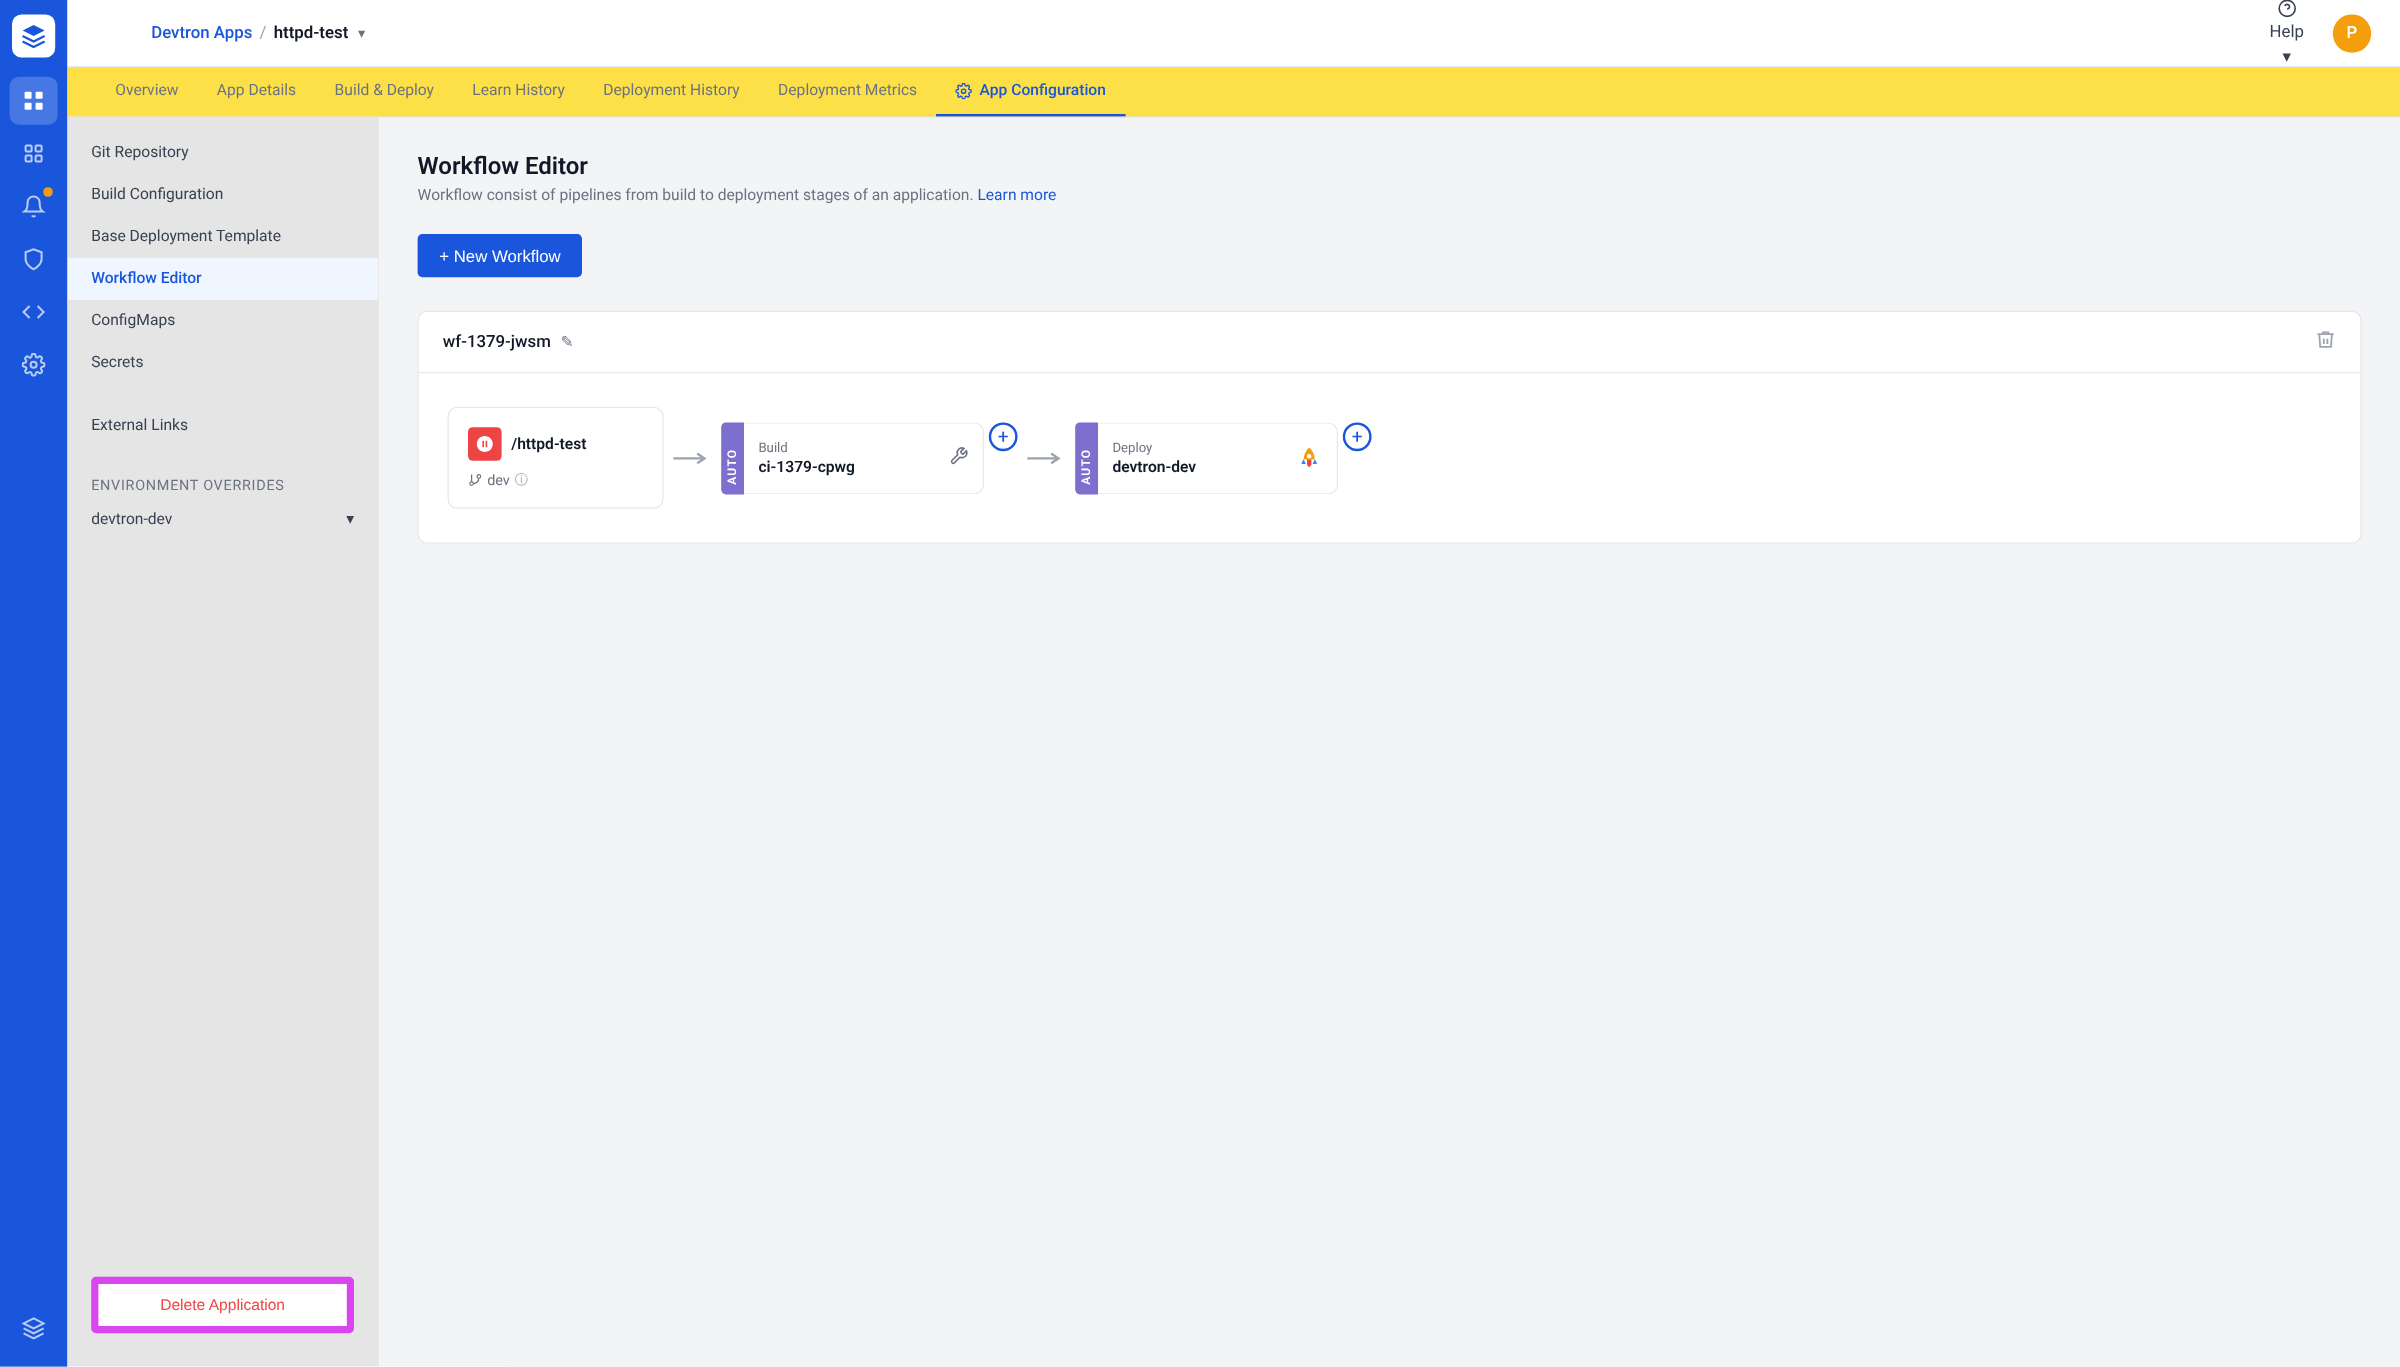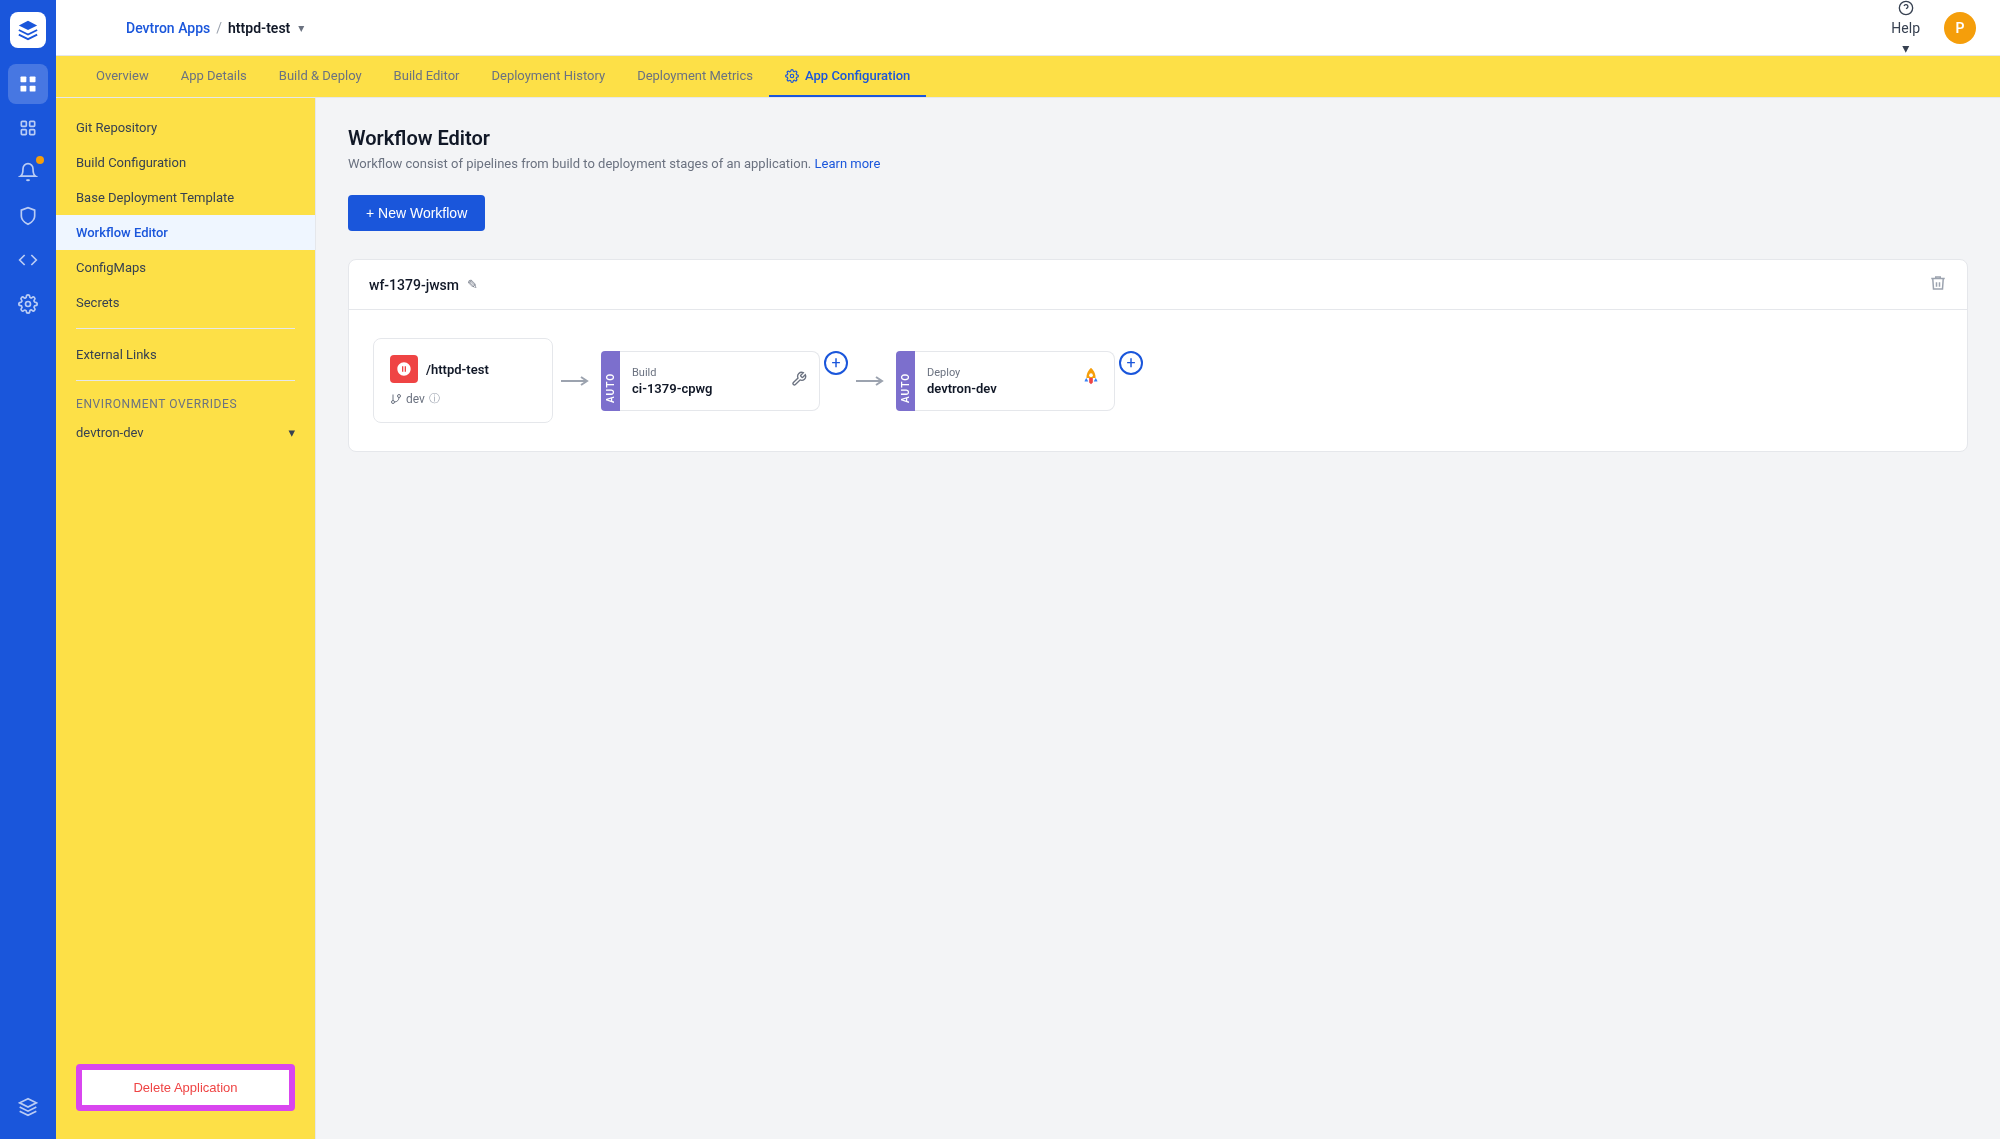--- a/index.html
+++ b/index.html
@@ -133,21 +133,21 @@
     
     .content-area {
       flex: 1;
       display: flex;
       overflow: hidden;
     }
 
     
     .sidebar {
       width: 260px;
-      background: #fde047;
+      background: #e5e5e5;
       border-right: 1px solid #e5e7eb;
       display: flex;
       flex-direction: column;
       flex-shrink: 0;
       padding: 12px 0;
     }
     .sidebar-item {
       padding: 10px 20px;
       font-size: 13px;
       color: #374151;
@@ -375,21 +375,21 @@
     }
 
     
     .deploy-node {
       width: 200px;
       border: 1.5px solid #e5e7eb;
       border-left: none;
       border-radius: 0 8px 8px 0;
       background: white;
       display: flex;
-      align-items: flex-start;
+      align-items: flex-end;
       padding: 14px 12px;
       gap: 8px;
     }
     .deploy-info { flex: 1; }
     .deploy-label {
       font-size: 11px;
       color: #6b7280;
       margin-bottom: 2px;
     }
     .deploy-name {
@@ -493,21 +493,21 @@
         <span>▾</span>
       </div>
       <div class="avatar">P</div>
     </div>
   </div>
 
   <div class="tab-nav">
     <div class="tab-item">Overview</div>
     <div class="tab-item">App Details</div>
     <div class="tab-item">Build &amp; Deploy</div>
-    <div class="tab-item">Build Editor</div>
+    <div class="tab-item">Learn History</div>
     <div class="tab-item">Deployment History</div>
     <div class="tab-item">Deployment Metrics</div>
     <div class="tab-item active tab-with-icon">
       <svg width="14" height="14" viewBox="0 0 24 24" fill="none" stroke="#1a56db" stroke-width="2">
           <circle cx="12" cy="12" r="3"></circle>
           <path d="M19.4 15a1.65 1.65 0 0 0 .33 1.82l.06.06a2 2 0 0 1-2.83 2.83l-.06-.06a1.65 1.65 0 0 0-1.82-.33 1.65 1.65 0 0 0-1 1.51V21a2 2 0 0 1-4 0v-.09A1.65 1.65 0 0 0 9 19.4a1.65 1.65 0 0 0-1.82.33l-.06.06a2 2 0 0 1-2.83-2.83l.06-.06A1.65 1.65 0 0 0 4.68 15a1.65 1.65 0 0 0-1.51-1H3a2 2 0 0 1 0-4h.09A1.65 1.65 0 0 0 4.6 9a1.65 1.65 0 0 0-.33-1.82l-.06-.06a2 2 0 0 1 2.83-2.83l.06.06A1.65 1.65 0 0 0 9 4.68a1.65 1.65 0 0 0 1-1.51V3a2 2 0 0 1 4 0v.09a1.65 1.65 0 0 0 1 1.51 1.65 1.65 0 0 0 1.82-.33l.06-.06a2 2 0 0 1 2.83 2.83l-.06.06A1.65 1.65 0 0 0 19.4 9a1.65 1.65 0 0 0 1.51 1H21a2 2 0 0 1 0 4h-.09a1.65 1.65 0 0 0-1.51 1z"></path>
         </svg>
       <span>App Configuration</span>
     </div>
   </div>

